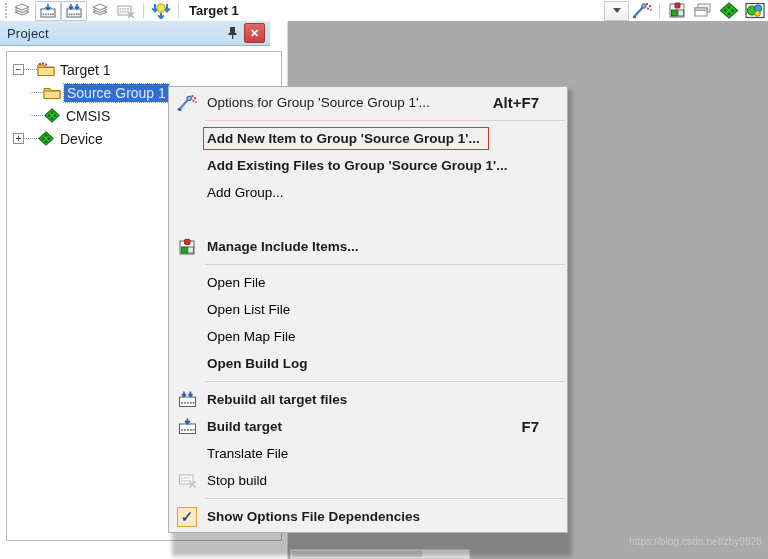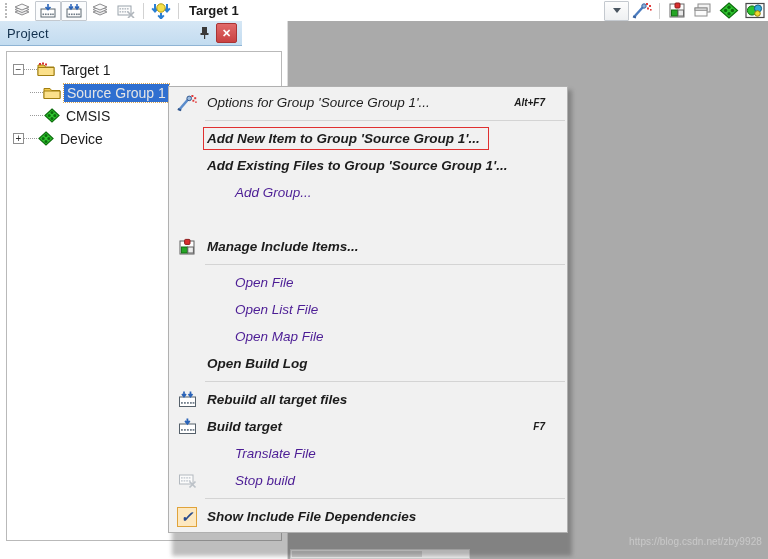--- a/index.html
+++ b/index.html
@@ -80,21 +80,21 @@
     position: absolute;
     left: 0; top: 21px;
     width: 288px; height: 538px;
     background: #ffffff;
     box-sizing: border-box;
     border-right: 1px solid #dcdcdc;
   }
   .pp-titlebar {
     position: absolute;
     left: 0; top: 0;
-    width: 242px; height: 25px;
+    width: 270px; height: 25px;
     background: linear-gradient(#d6e7f5, #c3dcf0);
     border-bottom: 1px solid #8fb4d4;
     display: flex; align-items: center;
     box-sizing: border-box;
   }
   .pp-title {
     font-size: 13px; color: #12304d;
     padding-left: 7px; letter-spacing: .2px;
     flex: 1 1 auto;
   }
@@ -175,21 +175,20 @@
   }
   .ctx-menu {
     position: absolute;
     left: 168px; top: 86px;
     width: 400px;
     background: #f1f1f1;
     border: 1px solid #b0b0b0;
     box-sizing: border-box;
     padding: 2px 0;
     font-size: 13.5px;
-    font-style: italic;
   }
   .ctx-item {
     display: flex;
     align-items: center;
     height: 27px;
     padding: 0;
     position: relative;
     box-sizing: border-box;
   }
   .ctx-icon {
@@ -198,26 +197,26 @@
     display:flex; align-items:center; justify-content:center;
     flex: 0 0 auto;
   }
   .ctx-label {
     flex: 1 1 auto;
     color: #1c1c1c;
     white-space: nowrap;
     padding-left: 2px;
   }
   .ctx-label.bold { font-weight: bold; }
-  .ctx-item.disabled .ctx-label { color: #4c1d95; font-weight: normal; margin-left: 28px; }
+  .ctx-item.disabled .ctx-label { color: #000000; font-weight: normal; }
   .ctx-accel {
     color: #1c1c1c;
     font-weight: bold;
-    padding-right: 22px;
-    font-size: 10px;
+    padding-right: 28px;
+    font-size: 15px;
     flex: 0 0 auto;
   }
   .ctx-sep {
     height: 1px;
     background: #d4d4d4;
     margin: 4px 2px 4px 36px;
   }
   .ctx-item.highlighted-box .ctx-hl {
     position: absolute;
     left: 34px; right: 78px;
@@ -636,20 +635,20 @@
       </div>
       <div class="ctx-label">Stop build</div>
     </div>
 
     <div class="ctx-sep"></div>
 
     <div class="ctx-item">
       <div class="ctx-icon">
         <div class="ctx-check">✓</div>
       </div>
-      <div class="ctx-label bold">Show Include File Dependencies</div>
+      <div class="ctx-label bold">Show Options File Dependencies</div>
     </div>
 
   </div>
 
   <div class="watermark">https://blog.csdn.net/zby9928</div>
 
 </div>
 
 </body></html>

